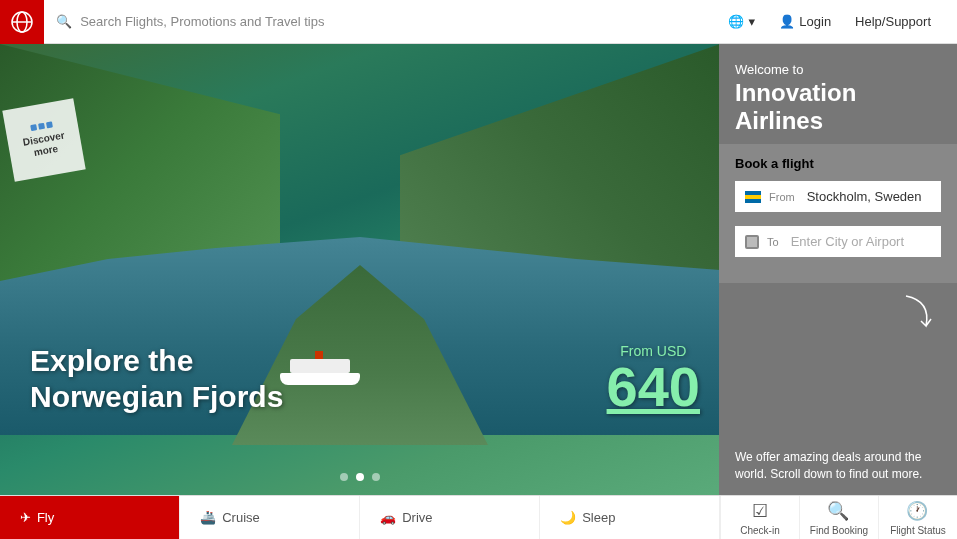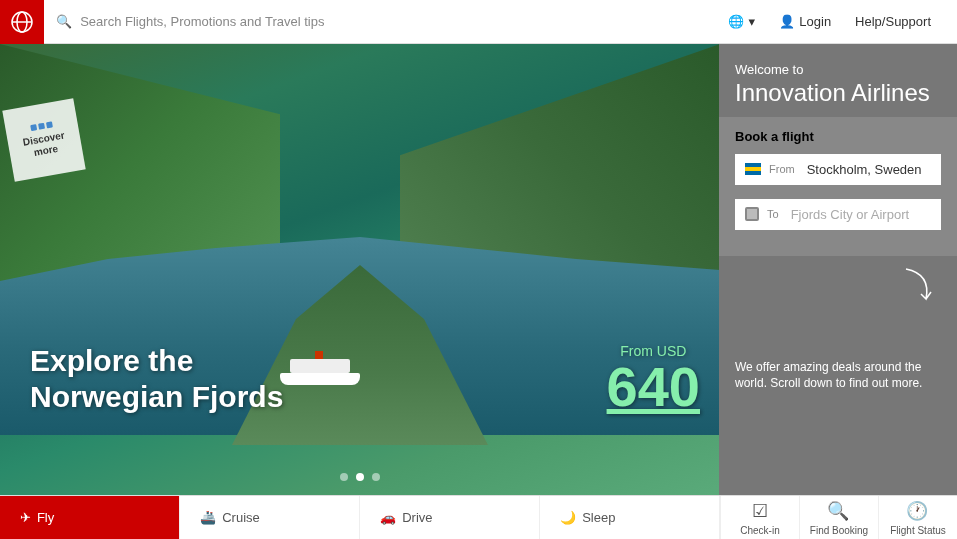--- a/index.html
+++ b/index.html
@@ -112,21 +112,21 @@
 
     
     .sidebar {
       position: absolute; top: 44px; right: 0; width: 238px; bottom: 44px;
       background: #777; display: flex; flex-direction: column;
     }
     .sidebar-welcome {
       padding: 18px 16px 10px; color: #fff;
     }
     .sidebar-welcome-sub { font-size: 13px; font-weight: normal; margin-bottom: 2px; }
-    .sidebar-welcome-title { font-size: 24px; font-weight: normal; line-height: 1.15; }
+    .sidebar-welcome-title { font-size: 24px; font-weight: bold; line-height: 1.15; }
 
     .sidebar-book {
       background: #888; padding: 12px 16px;
     }
     .sidebar-book-label { font-size: 13px; font-weight: bold; color: #000000; margin-bottom: 10px; }
 
     .flight-input {
       background: #fff; display: flex; align-items: center;
       padding: 8px 10px; margin-bottom: 14px; gap: 8px;
     }
@@ -138,21 +138,21 @@
       width: 16px; height: 12px; flex-shrink: 0;
       background: linear-gradient(180deg, #006AA7 0%, #006AA7 33%, #FECC02 33%, #FECC02 66%, #006AA7 66%);
       position: relative;
     }
     .to-icon {
       width: 14px; height: 14px; flex-shrink: 0;
       border: 2px solid #888; border-radius: 2px; background: #bbb;
     }
 
     .sidebar-deals {
-      flex: 1; padding: 12px 16px; display: flex; align-items: center; position: relative;
+      flex: 1; padding: 12px 16px; display: flex; align-items: flex-end; position: relative;
     }
     .sidebar-deals-text { font-size: 12px; color: #fff; line-height: 1.4; }
     .arrow-doodle {
       position: absolute; right: 16px; top: 8px;
     }
 
     
     .bottom-nav {
       position: absolute; bottom: 0; left: 0; right: 0; height: 44px;
       background: #fff; display: flex; border-top: 1px solid #ddd; z-index: 100;
@@ -256,21 +256,21 @@
 
     <div class="flight-input">
       <div class="flag-icon"></div>
       <span class="flight-input-label">From</span>
       <span class="flight-input-value">Stockholm, Sweden</span>
     </div>
 
     <div class="flight-input">
       <div class="to-icon"></div>
       <span class="flight-input-label">To</span>
-      <span class="flight-input-placeholder">Fjords City or Airport</span>
+      <span class="flight-input-placeholder">Enter City or Airport</span>
     </div>
   </div>
 
   <div class="sidebar-deals">
     <div class="arrow-doodle">
       <svg width="40" height="50" viewBox="0 0 40 50">
         <path d="M5 5 Q30 10 25 35 L20 30 M25 35 L30 28" stroke="#fff" stroke-width="1.5" fill="none"></path>
       </svg>
     </div>
     <div class="sidebar-deals-text">We offer amazing deals around the world. Scroll down to find out more.</div>

